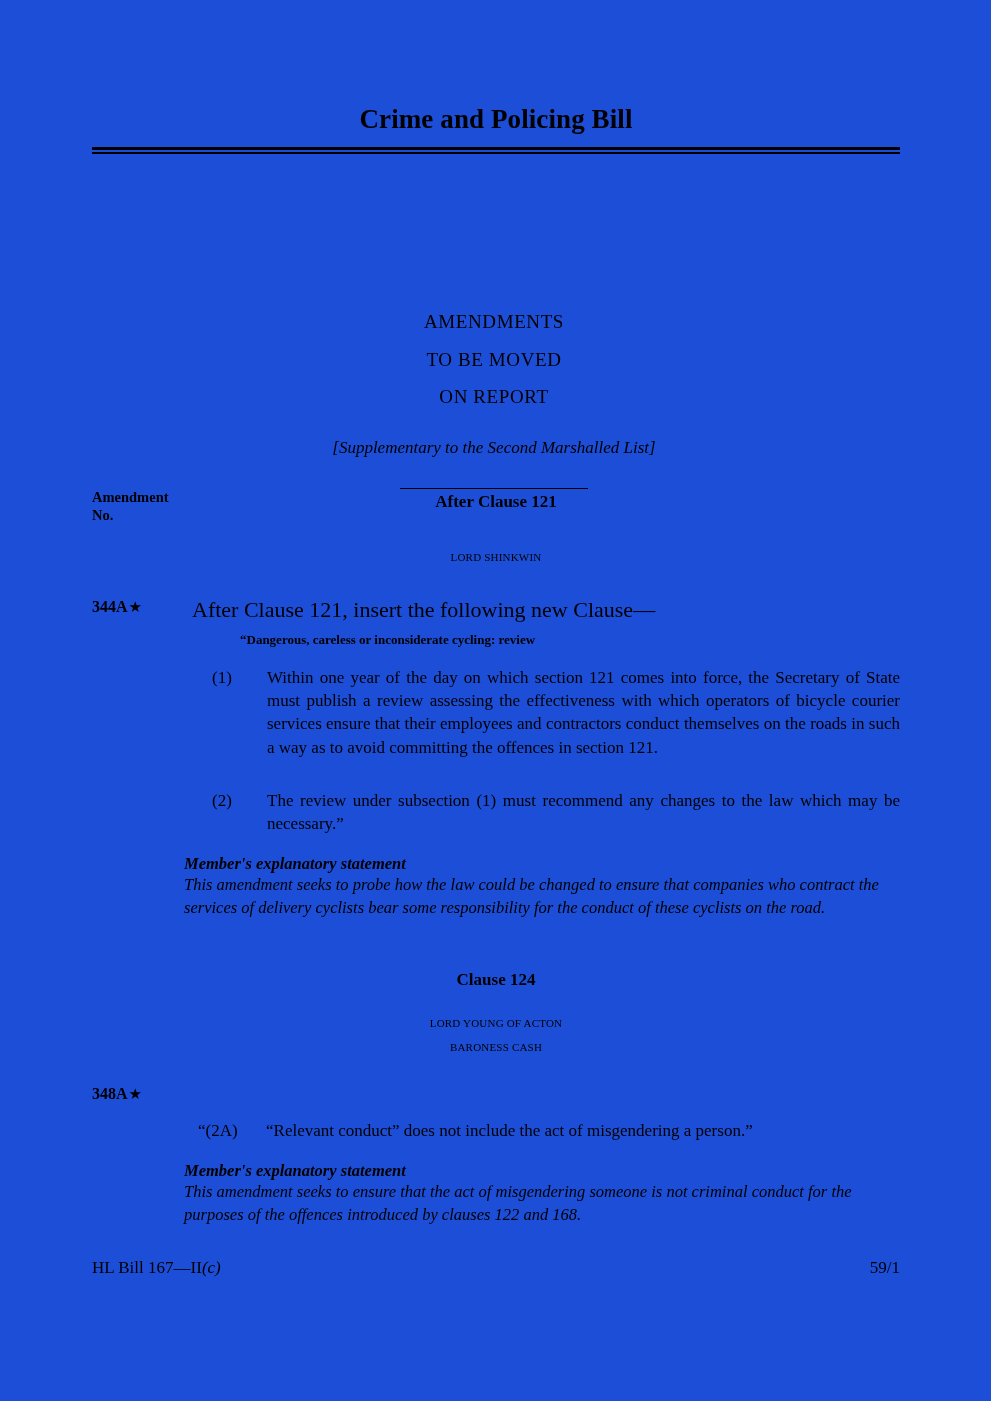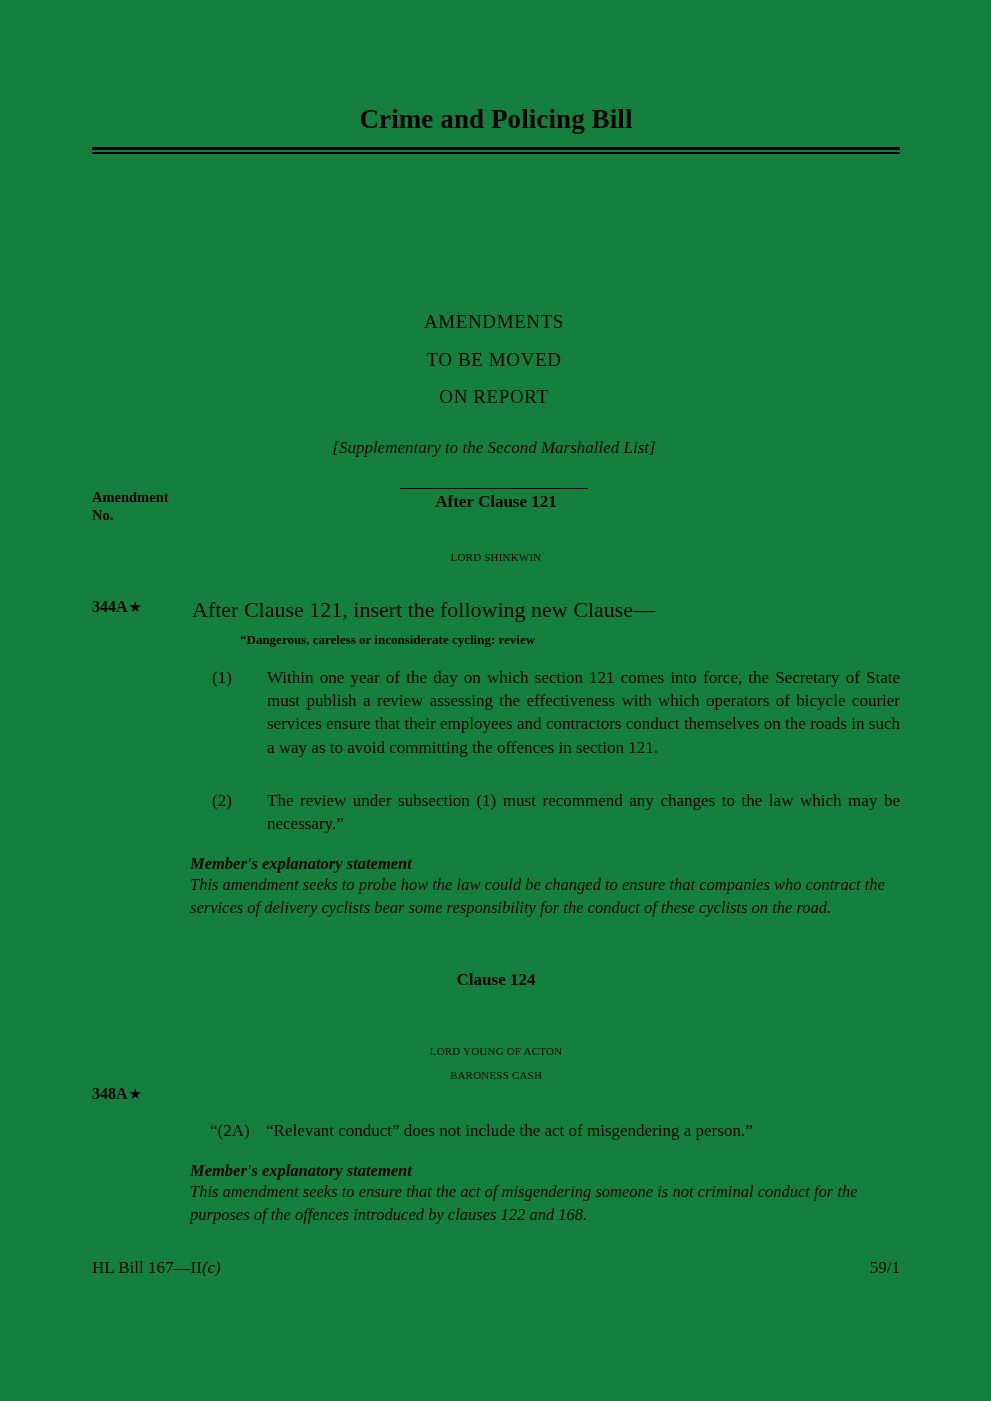--- a/index.html
+++ b/index.html
@@ -9,21 +9,21 @@
   }
   body {
     font-family: "Liberation Serif", "DejaVu Serif", serif;
     color: #000000;
   }
   .page {
     position: relative;
     width: 991px;
     height: 1401px;
     margin: 0 auto;
-    background: #15803d;
+    background: #1d4ed8;
     overflow: hidden;
     box-sizing: border-box;
   }
 
   
   .doc-title {
     position: absolute;
     left: 92px;
     right: 91px;
     top: 104px;
@@ -157,28 +157,28 @@
   
   .insert-line {
     position: relative;
     margin-left: 6px;
     padding-left: 68px;
     font-size: 17px;
     line-height: 23px;
   }
   .insert-line > .num {
     position: absolute;
-    left: 12px;
+    left: 0;
     top: 0;
   }
 
   
   .explan {
     position: absolute;
-    left: 190px;
+    left: 184px;
     right: 91px;
   }
   .explan-title {
     font-size: 16.5px;
     font-style: italic;
     font-weight: bold;
     line-height: 21px;
   }
   .explan-body {
     font-size: 16.5px;
@@ -266,21 +266,21 @@
     </div>
   </div>
 
   <div class="explan" style="top:853px;">
     <div class="explan-title">Member's explanatory statement</div>
     <div class="explan-body">This amendment seeks to probe how the law could be changed to ensure that companies who contract the services of delivery cyclists bear some responsibility for the conduct of these cyclists on the road.</div>
   </div>
 
   <div class="centered clause-head" style="top:970px;">Clause 124</div>
 
-  <div class="centered sponsor" style="top:1012px;margin-top:28px;">
+  <div class="centered sponsor" style="top:1012px;">
     <div>LORD YOUNG OF ACTON</div>
     <div>BARONESS CASH</div>
   </div>
 
   <div class="amend-row" style="top:1085px;">
     <div class="amend-no"><span>348A</span><span class="star">★</span></div>
   </div>
 
   <div style="position:absolute;left:192px;right:91px;top:1119px;">
     <div class="insert-line">

